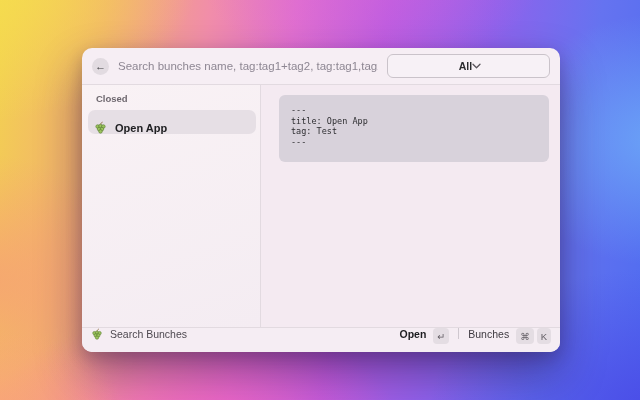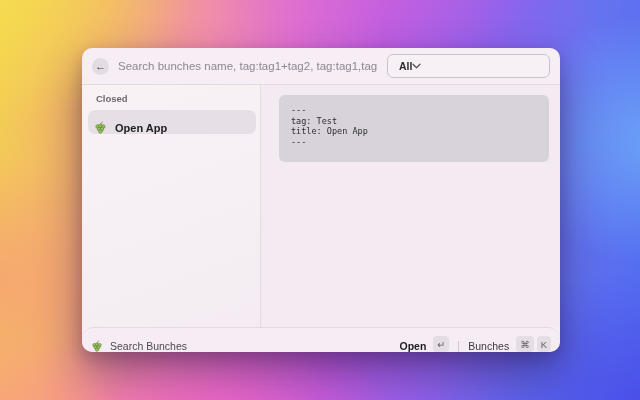--- a/index.html
+++ b/index.html
@@ -26,40 +26,40 @@
   .topbar{height:37px;flex:0 0 37px;display:flex;align-items:center;gap:9px;
     padding:0 10px;border-bottom:1px solid #e2dae0;box-sizing:border-box;}
   .back-btn{width:17px;height:17px;flex:0 0 17px;border:none;border-radius:50%;
     background:#e2dbe1;color:#3a3a3e;font-size:11px;line-height:17px;text-align:center;
     display:flex;align-items:center;justify-content:center;padding:0;cursor:default;}
   .search-input{flex:1;min-width:0;border:none;outline:none;background:transparent;
     font-family:"Liberation Sans",sans-serif;font-size:11.5px;color:#2b2b2e;padding:0;}
   .search-input::placeholder{color:#8e8793;}
   .dropdown{flex:0 0 163px;width:163px;height:24px;box-sizing:border-box;
     border:1px solid #cac3ca;border-radius:6px;background:rgba(255,255,255,.18);
-    display:flex;align-items:center;justify-content:flex-start;
+    display:flex;align-items:center;justify-content:center;
     padding:0 8px 0 11px;cursor:default;}
   .dropdown .val{font-size:10.5px;font-weight:700;color:#2b2b2e;}
   .chev svg{display:block;}
   
   .content{flex:1;display:flex;min-height:0;}
   .sidebar{width:179px;flex:0 0 179px;box-sizing:border-box;border-right:1px solid #e2dae0;
     background:linear-gradient(160deg,#f9f2f5 0%,#f4ecf2 100%);padding:7px 4px 0 6px;}
   .section-label{font-size:9.5px;font-weight:600;color:#6e686f;padding:0 8px;margin:1px 0 6px 0;}
   .list-item{display:flex;align-items:center;gap:8px;height:24px;padding:0 6px;
     border-radius:7px;cursor:default;}
   .list-item.selected{background:#e6dfe5;align-items:flex-end;}
   .list-item .label{font-size:11px;font-weight:600;color:#202023;}
   .detail{flex:1;background:#f4eaf1;padding:10px 11px 10px 18px;box-sizing:border-box;}
   .codeblock{background:#d8d2db;border-radius:6px;height:67px;box-sizing:border-box;
     padding:10px 12px;font-family:"DejaVu Sans Mono",monospace;font-size:8.5px;
     line-height:10.5px;color:#2d2d30;white-space:pre;}
   
   .footer{height:25px;flex:0 0 25px;box-sizing:border-box;border-top:1px solid #e2dae0;
-    background:#f5edf3;display:flex;align-items:flex-end;padding:0 9px;gap:7px;border-radius:12px;}
+    background:#f5edf3;display:flex;align-items:flex-start;padding:0 9px;gap:7px;}
   .footer .app-name{font-size:10.5px;color:#4e4950;}
   .footer .spacer{flex:1;}
   .footer .action-label{font-size:10.5px;color:#3e3a40;}
   .footer .action-label.primary{font-weight:700;color:#1d1d20;}
   .key-badge{min-width:10px;height:16px;box-sizing:border-box;padding:0 4px;
     background:#e4dde3;border-radius:4px;display:flex;align-items:center;justify-content:center;
     font-size:9.5px;color:#625d64;cursor:default;}
   .foot-divider{width:1px;height:11px;background:#cfc8cf;margin:0 2px;}
   .kgroup{display:flex;gap:3px;}
   .grapes{display:block;}
@@ -101,21 +101,21 @@
                   <circle cx="9.8" cy="9.9" r="2.2"></circle>
                 <circle cx="8" cy="12.8" r="2.2"></circle>
               </g>
             </svg>
           </span>
           <span class="label">Open App</span>
         </div>
       </div>
 
       <div class="detail">
-        <div class="codeblock"><div>---</div><div>tag: Test</div><div>title: Open App</div><div>---</div></div>
+        <div class="codeblock"><div>---</div><div>title: Open App</div><div>tag: Test</div><div>---</div></div>
       </div>
 
     </div>
 
     <div class="footer">
       <span>
         <svg class="grapes" width="12" height="12" viewBox="0 0 16 16">
           <path d="M8.2 4.6 C8.2 2.9 9.1 1.8 10.6 1.4" stroke="#8a6b3a" stroke-width="1.1" fill="none"></path>
           <g fill="#9cc45e" stroke="#5c8033" stroke-width="0.8">
             <circle cx="4.5" cy="6.8" r="2.2"></circle>

